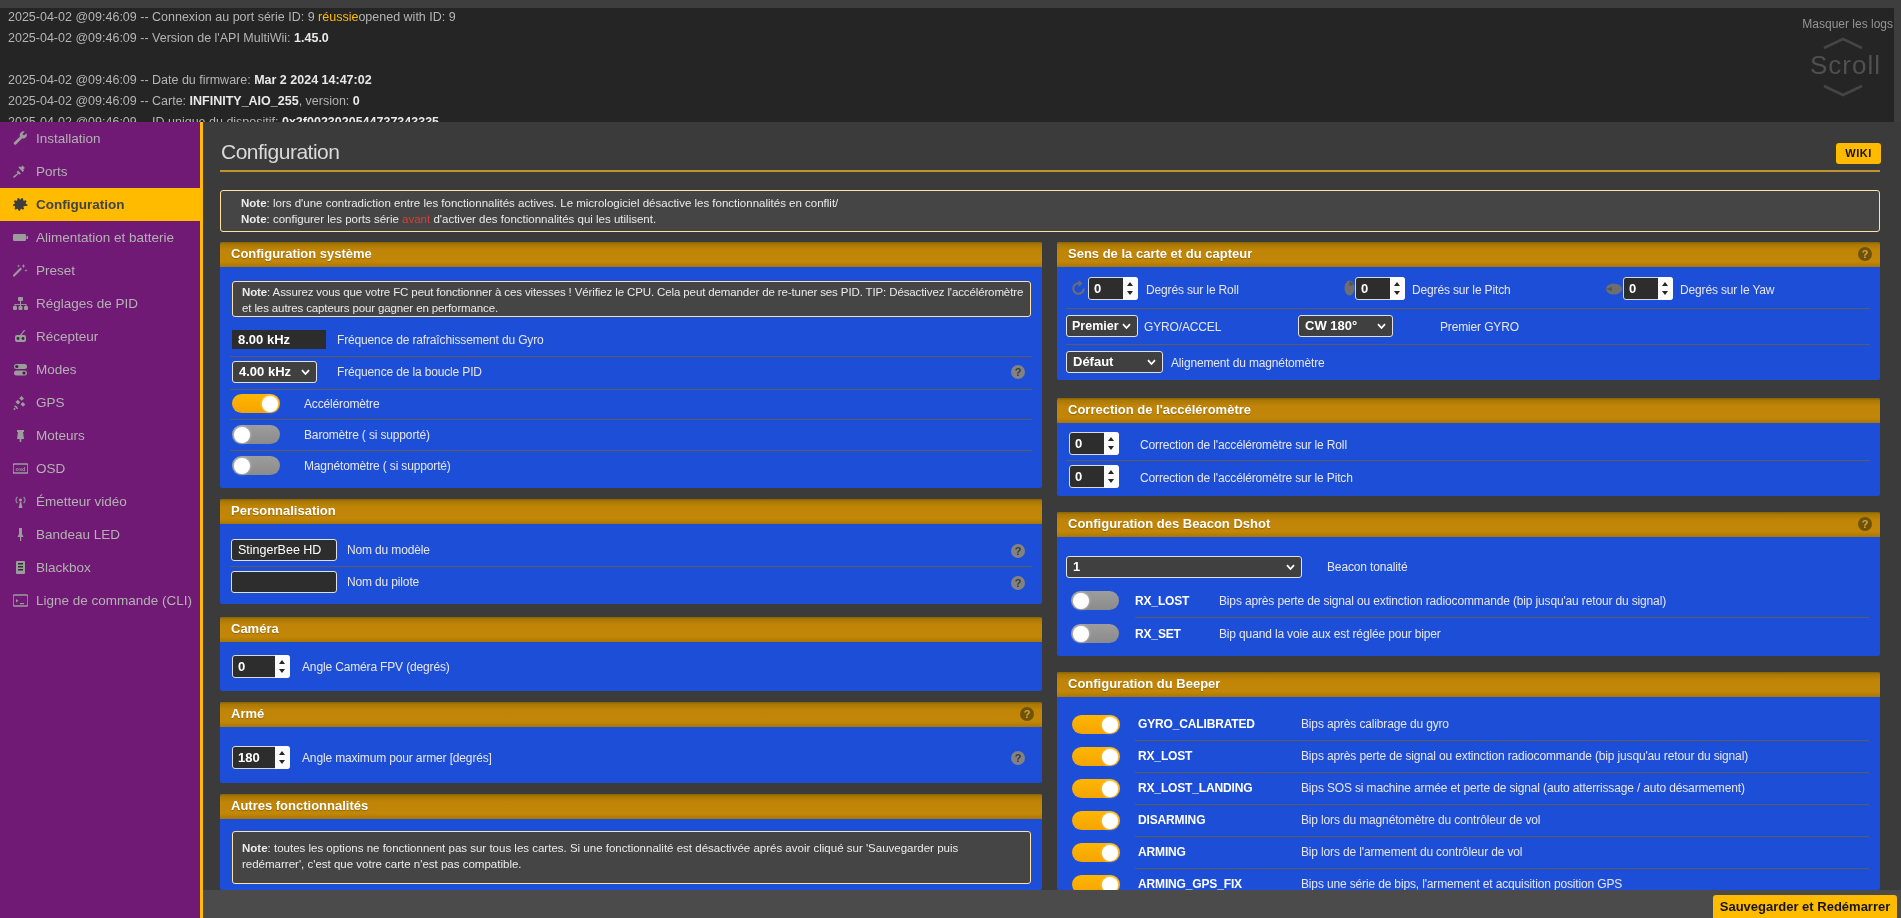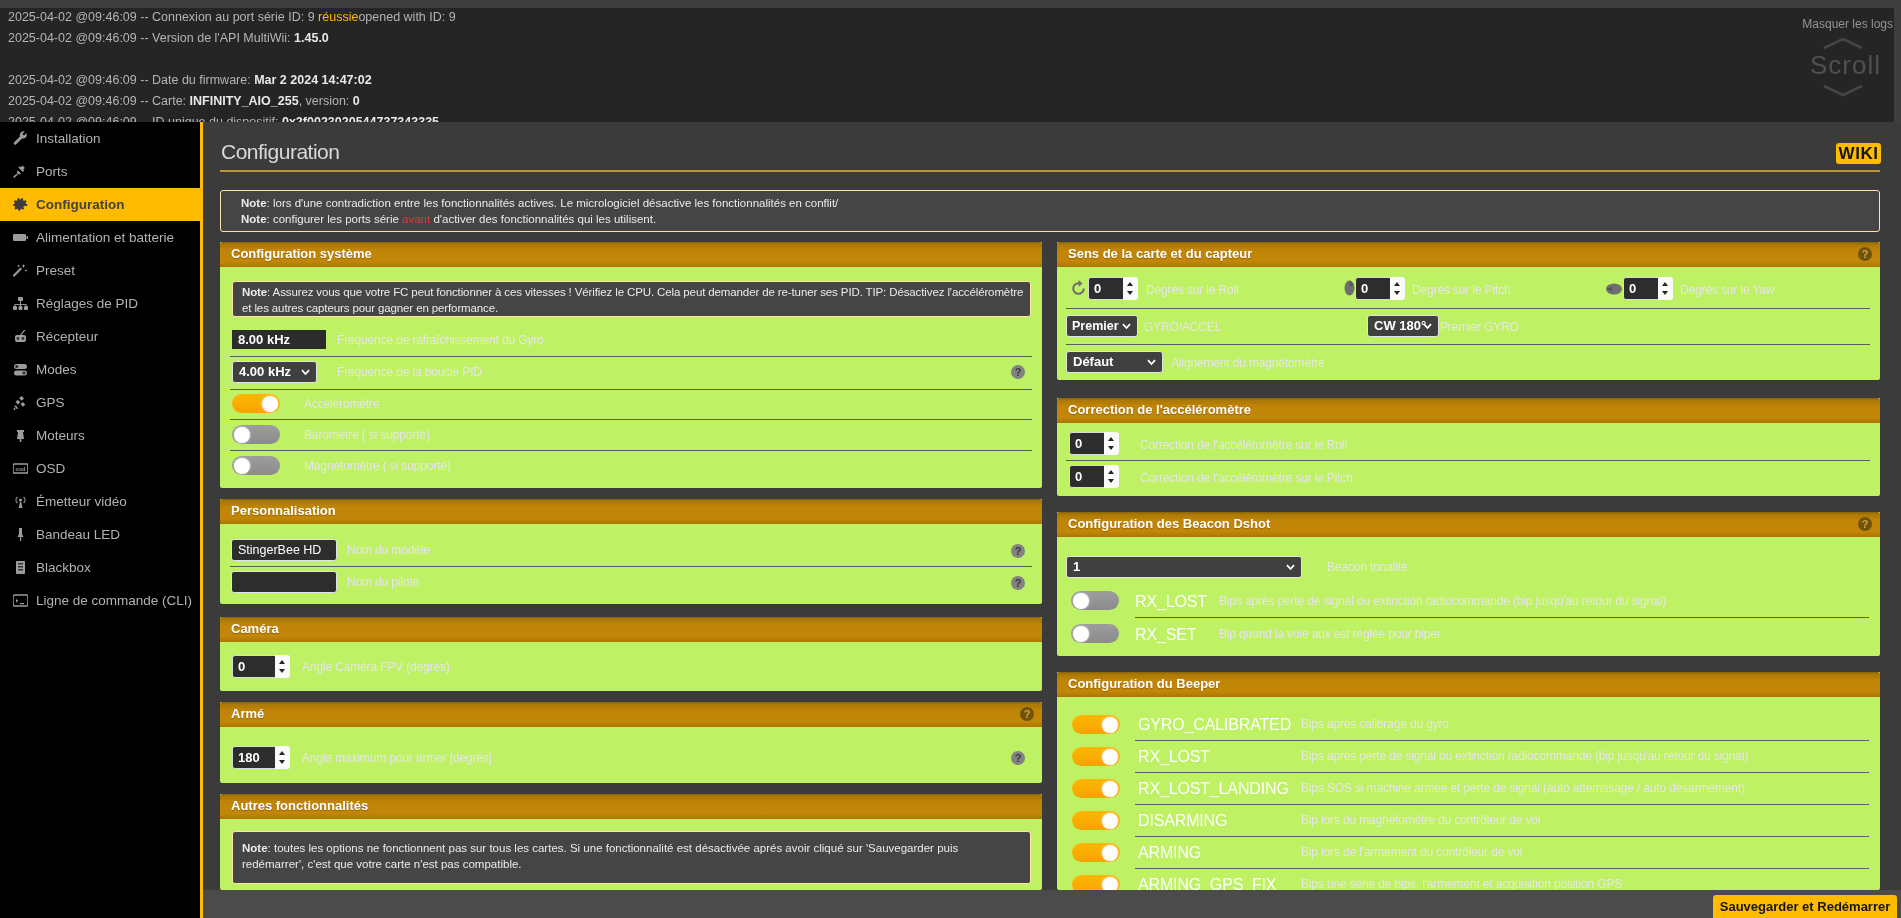--- a/index.html
+++ b/index.html
@@ -4,35 +4,35 @@
 *{margin:0;padding:0;box-sizing:border-box}
 html,body{width:1901px;height:918px;overflow:hidden}
 body{position:relative;background:#3e3e3e;font-family:"Liberation Sans",sans-serif}
 .a{position:absolute}
 #log{left:0;top:8px;width:1894px;height:115px;background:#252525;overflow:hidden}
 #log .ln{position:absolute;left:8px;white-space:nowrap;font-size:12.5px;color:#b4b4b4;line-height:21px}
 #log b{color:#e9e9e9}
 #log .y{color:#ffbb00}
 #hide{right:8px;top:17px;font-size:12px;color:#949494}
 #scr{font-size:26px;color:#505050;letter-spacing:1px}
-#side{left:0;top:122px;width:203px;height:796px;background:#000000;border-right:3px solid #ffbb00}
+#side{left:0;top:122px;width:203px;height:796px;background:#701a75;border-right:3px solid #ffbb00}
 .mi{position:absolute;left:0;width:200px;height:33px;color:#b2b2b2;font-size:13.5px;line-height:33px}
 .mi svg{position:absolute;left:13px;top:9px}
 .mi span{margin-left:36px}
 .mi.act{width:203px;background:#ffbb00;color:#434343;font-weight:bold}
 #main{left:203px;top:122px;width:1698px;height:796px;background:#3b3b3b}
 h2{position:absolute;left:221px;top:140px;font-size:21px;letter-spacing:-.5px;font-weight:normal;color:#d9d9d9}
 #hline{left:220px;top:170px;width:1660px;height:2px;background:#bf9330}
 .btn{background:#ffbb00;border-radius:3px;color:#151515;font-weight:bold;text-align:center}
 .note{position:absolute;border:1px solid #ffe3a4;border-radius:3px;background:#454545;color:#ebebeb;font-size:11.5px;line-height:16px;padding:4px 9px;white-space:nowrap;overflow:hidden}
-.box{position:absolute;background:#bef264;border-radius:0 0 2px 2px}
+.box{position:absolute;background:#1d4ed8;border-radius:0 0 2px 2px}
 .bar{position:absolute;left:0;right:0;top:0;height:25px;background:linear-gradient(180deg,#8a6403 0%,#aa7906 10%,#c08407 32%,#c28708 78%,#aa7602 100%);border-radius:2px 2px 0 0;color:#fff;font-weight:bold;font-size:13px;line-height:24px;padding-left:11px;text-shadow:0 1px 1px rgba(0,0,0,.25)}
 .sep{position:absolute;height:1px;background:#5c5c5c}
 .lb{position:absolute;color:#e6e6e6;font-size:12px;letter-spacing:-.15px;line-height:15px;white-space:nowrap}
-.lbb{position:absolute;color:#fff;font-weight:normal;font-size:16px;letter-spacing:-.15px;line-height:15px;white-space:nowrap}
+.lbb{position:absolute;color:#fff;font-weight:bold;font-size:12px;letter-spacing:-.15px;line-height:15px;white-space:nowrap}
 .tg{position:absolute;width:48px;height:19px;border-radius:10px}
 .tg.on{background:linear-gradient(180deg,#ffb602,#f4a400)}
 .tg.off{background:linear-gradient(180deg,#9d9d9d,#8b8b8b)}
 .tg i{position:absolute;top:1.5px;width:16px;height:16px;border-radius:50%;background:#fff;box-shadow:0 0 3px rgba(255,255,255,.65)}
 .tg.on i{right:2px}
 .tg.off i{left:2px}
 .sel{position:absolute;height:22px;border:1px solid #e2e2e2;border-radius:3px;background:#404040;color:#fff;font-weight:bold;font-size:13px;line-height:20px;padding-left:6px;white-space:nowrap;overflow:hidden}
 .sel svg{position:absolute;right:6px;top:7px}
 .num{position:absolute;height:23px;background:#2d2d2d;border:1px solid #dadada;border-radius:3px;color:#fff;font-weight:bold;font-size:13px;line-height:21px;padding-left:5px}
 .num u{position:absolute;right:-1px;top:-1px;width:15px;height:23px;background:#fbfbfb;border-radius:0 3px 3px 0;text-decoration:none}
@@ -128,21 +128,21 @@
       </svg><span>Blackbox</span></div>
 <div class="mi" style="top:462px"><svg width="15" height="15" viewBox="0 0 15 15" fill="#9c9c9c" color="#9c9c9c">
         <rect x="0" y="2" width="15" height="11" rx="1.5" fill="none" stroke="currentColor" stroke-width="1.5"></rect>
         <path d="M3 6l2.4 1.8L3 9.5V6z"></path>
         <path d="M7 10h4v1.2H7z"></path>
       </svg><span>Ligne de commande (CLI)</span></div>
 </div>
 <div id="main" class="a"></div>
 <h2>Configuration</h2>
 <div id="hline" class="a"></div>
-<div class="a btn" style="left:1836px;top:143px;width:45px;height:21px;font-size:17px;line-height:21px;letter-spacing:.5px">WIKI</div>
+<div class="a btn" style="left:1836px;top:143px;width:45px;height:21px;font-size:11px;line-height:21px;letter-spacing:.5px">WIKI</div>
 <div class="note" style="left:220px;top:190px;width:1660px;height:42px;padding-left:20px"><b>Note</b>: lors d'une contradiction entre les fonctionnalités actives. Le micrologiciel désactive les fonctionnalités en conflit/<br><b>Note</b>: configurer les ports série <span style="color:#e03c31">avant</span> d'activer des fonctionnalités qui les utilisent.</div>
 <div class="box" style="left:220px;top:242px;width:822px;height:246px">
     <div class="bar">Configuration système</div>
   </div>
 <div class="note" style="left:232px;top:281px;width:799px;height:36px;padding:2px 9px;letter-spacing:-.12px"><b>Note</b>: Assurez vous que votre FC peut fonctionner à ces vitesses ! Vérifiez le CPU. Cela peut demander de re-tuner ses PID. TIP: Désactivez l'accéléromètre<br>et les autres capteurs pour gagner en performance.</div>
 <div class="din" style="left:232px;top:330px;width:94px">8.00 kHz</div>
 <div class="lb" style="left:337px;top:333px">Fréquence de rafraîchissement du Gyro</div>
 <div class="sep" style="left:230px;top:356px;width:802px"></div>
 <div class="sel" style="left:232px;top:361px;width:85px">4.00 kHz<svg width="9" height="7">
       <path d="M1 1.2 L4.5 5 L8 1.2" stroke="#fff" stroke-width="1.8" fill="none"></path>
@@ -209,21 +209,21 @@
     <ellipse cx="9" cy="7" rx="8" ry="5.5" fill="#6e6e6e"></ellipse>
     <path d="M1 7l6-2v4z" fill="#555"></path>
   </svg>
 <div class="num" style="left:1623px;top:277px;width:50px">0<u></u></div>
 <div class="lb" style="left:1680px;top:283px">Degrés sur le Yaw</div>
 <div class="sep" style="left:1066px;top:308px;width:804px"></div>
 <div class="sel" style="left:1066px;top:315px;width:72px;font-size:12.5px;padding-left:5px">Premier<svg width="9" height="7">
       <path d="M1 1.2 L4.5 5 L8 1.2" stroke="#fff" stroke-width="1.8" fill="none"></path>
     </svg></div>
 <div class="lb" style="left:1144px;top:320px">GYRO/ACCEL</div>
-<div class="sel" style="left:1367px;top:315px;width:72px">CW 180°<svg width="9" height="7">
+<div class="sel" style="left:1298px;top:315px;width:95px">CW 180°<svg width="9" height="7">
       <path d="M1 1.2 L4.5 5 L8 1.2" stroke="#fff" stroke-width="1.8" fill="none"></path>
     </svg></div>
 <div class="lb" style="left:1440px;top:320px">Premier GYRO</div>
 <div class="sep" style="left:1066px;top:344px;width:804px"></div>
 <div class="sel" style="left:1066px;top:351px;width:97px">Défaut<svg width="9" height="7">
       <path d="M1 1.2 L4.5 5 L8 1.2" stroke="#fff" stroke-width="1.8" fill="none"></path>
     </svg></div>
 <div class="lb" style="left:1171px;top:356px">Alignement du magnétomètre</div>
 <div class="box" style="left:1057px;top:398px;width:823px;height:98px">
     <div class="bar">Correction de l'accéléromètre</div>

